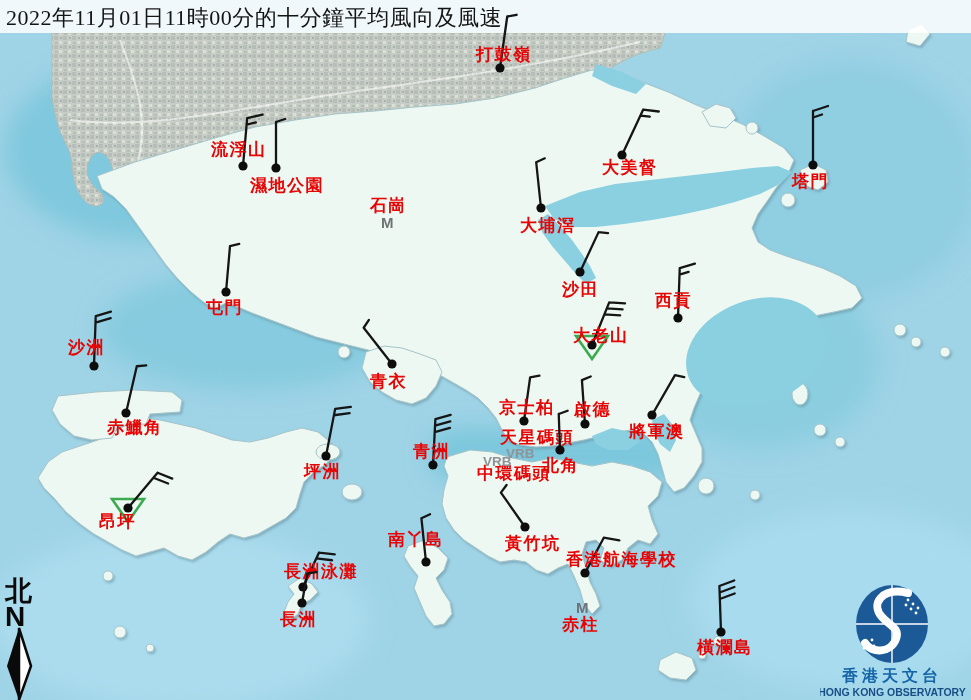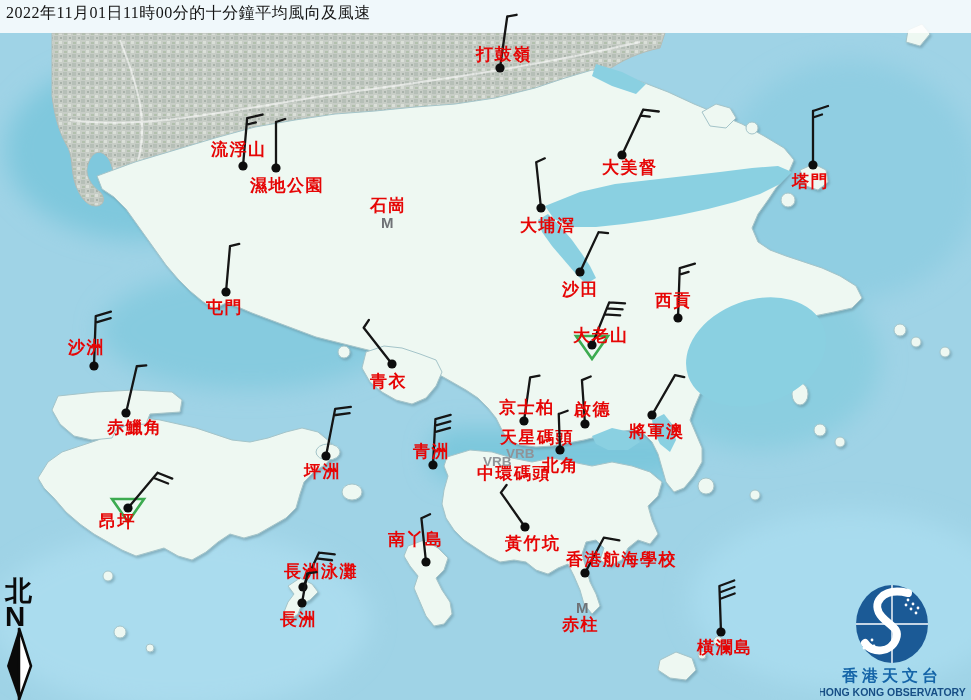--- a/index.html
+++ b/index.html
@@ -4,21 +4,21 @@
 <style>
   html,body{margin:0;padding:0;background:#9fd3e6;}
   .stage{position:relative;width:971px;height:700px;overflow:hidden;
          font-family:"Liberation Sans",sans-serif;}
   .stage svg{position:absolute;left:0;top:0;}
   #basemap{z-index:1;}
   #stations-layer{z-index:5;}
   .titlebar{position:absolute;left:0;top:0;width:971px;height:33px;
             background:rgba(255,255,255,0.84);z-index:4;}
   .titlebar .t{position:absolute;left:6px;top:3px;font-family:"Liberation Serif","DejaVu Serif",serif;
-            font-size:16px;color:#141414;letter-spacing:0.5px;white-space:nowrap;}
+            font-size:22px;color:#141414;letter-spacing:0.5px;white-space:nowrap;}
   .compass{position:absolute;left:2px;top:576px;z-index:6;}
   .hko-logo{position:absolute;left:820px;top:578px;z-index:6;}
   .st-label{font-family:"Liberation Serif","DejaVu Serif",serif;font-weight:bold;}
 </style>
 </head>
 <body>
 
 <div class="stage">
 
   <svg id="basemap" width="971" height="700" viewBox="0 0 971 700">

